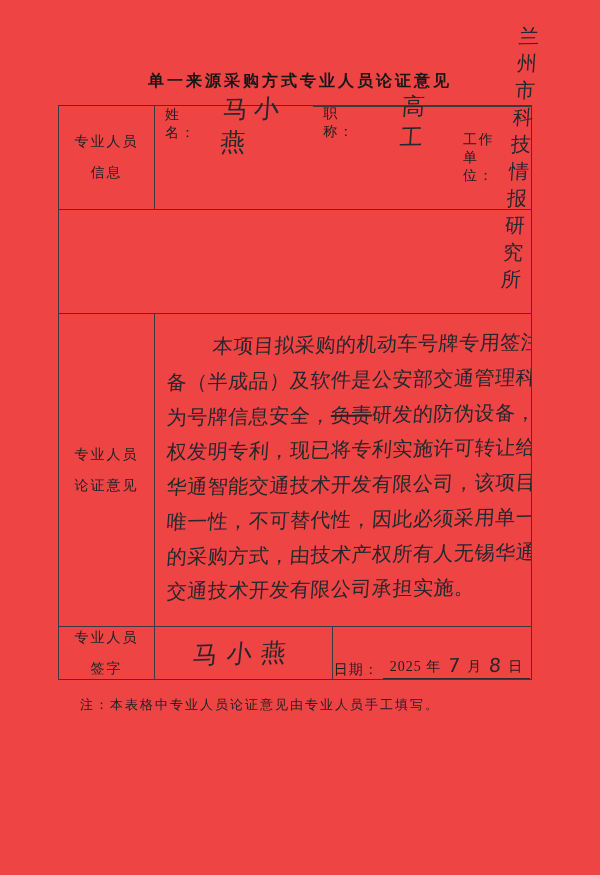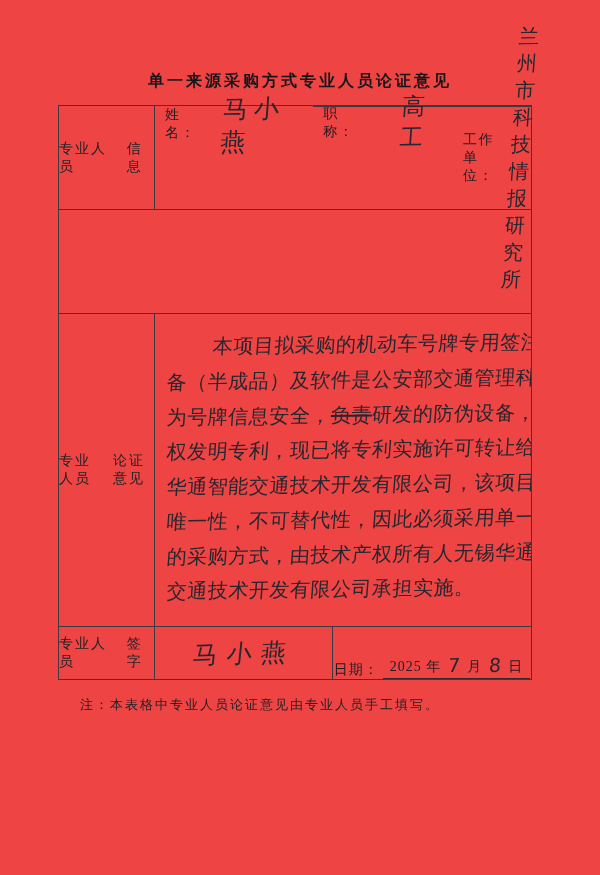--- a/index.html
+++ b/index.html
@@ -22,21 +22,21 @@
     display:flex; flex-direction:column;
   }
   .t-group { display:flex; box-sizing:border-box; }
   .t-group + .t-group { border-top:1.6px solid #3a3a40; }
   .g1 { height:103px; }
   .g2 { height:104px; }
   .g3 { height:313px; }
   .g4 { flex:1; }
   .label-cell {
     flex:0 0 96px; width:96px; border-right:1.5px solid #3a3a40;
-    box-sizing:border-box; display:flex; flex-direction:row;
+    box-sizing:border-box; display:flex; flex-direction:column;
     justify-content:center; align-items:center; gap:13px;
     font-size:14px; letter-spacing:2px; color:#222226;
   }
   .content-col { flex:1; display:flex; flex-direction:row; min-width:0; }
   .field-row {
     display:flex; align-items:center; box-sizing:border-box;
     padding-left:10px; font-size:14px; letter-spacing:1.5px;
   }
   .field-row + .field-row { border-top:1.5px solid #3a3a40; }
   .r-name  { height:35px; }

